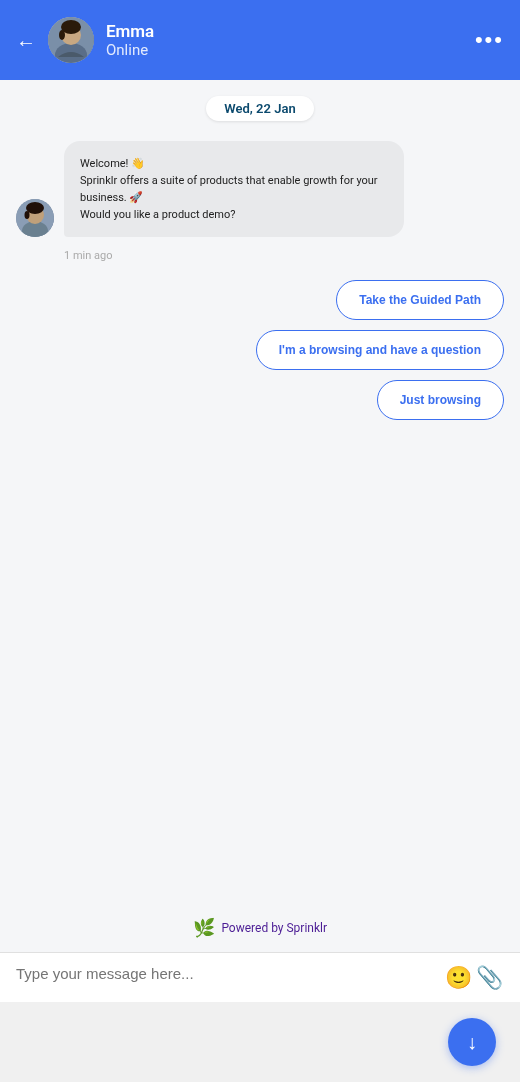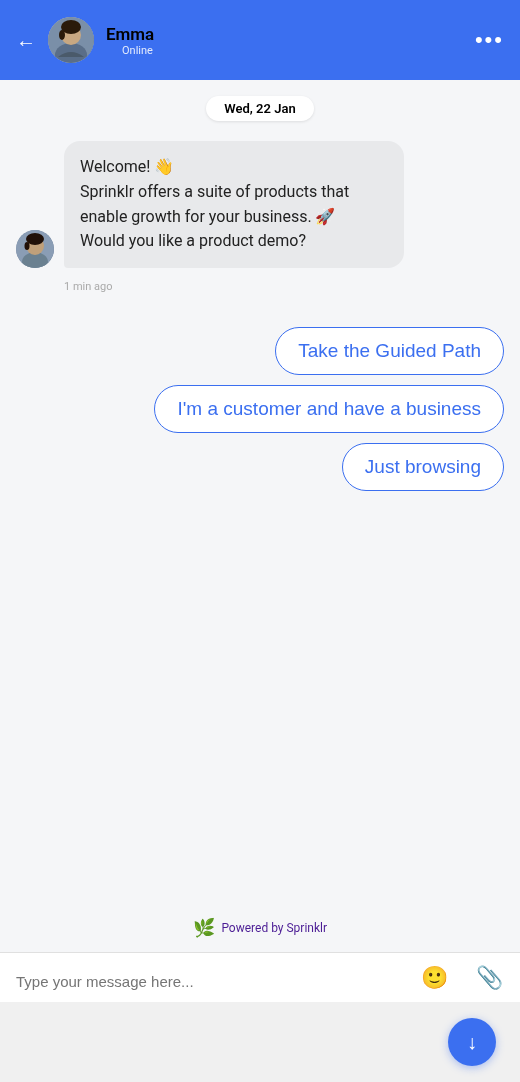--- a/index.html
+++ b/index.html
@@ -54,28 +54,27 @@
       justify-content: center;
       font-size: 20px;
       color: white;
       position: relative;
       overflow: hidden;
     }
     .header-info {
       flex: 1;
     }
     .header-name {
-      color: #000000;
+      color: #ffffff;
       font-size: 17px;
       font-weight: 600;
     }
     .header-status {
       color: rgba(255,255,255,0.85);
-      font-size: 11px;
-      margin-left: 16px;
+      font-size: 15px;
     }
     .more-btn {
       color: white;
       font-size: 22px;
       cursor: pointer;
       background: none;
       border: none;
       letter-spacing: 2px;
       display: flex;
       align-items: center;
@@ -92,21 +91,21 @@
     }
 
     
     .date-chip {
       align-self: center;
       background: white;
       border-radius: 20px;
       padding: 5px 18px;
       font-size: 13px;
       font-weight: 600;
-      color: #000000;
+      color: #0c4a6e;
       margin-bottom: 20px;
       box-shadow: 0 1px 3px rgba(0,0,0,0.1);
     }
 
     
     .message-row {
       display: flex;
       align-items: flex-end;
       margin-bottom: 8px;
     }
@@ -120,50 +119,50 @@
       display: flex;
       align-items: center;
       justify-content: center;
       overflow: hidden;
     }
     .bot-bubble {
       background: #e8e9eb;
       border-radius: 16px 16px 16px 4px;
       padding: 14px 16px;
       max-width: 340px;
-      font-size: 16px;
+      font-size: 11px;
       line-height: 1.55;
       color: #222;
     }
     .timestamp {
       font-size: 11px;
       color: #aaa;
       margin-top: 4px;
       margin-left: 48px;
-      margin-bottom: 28px;
+      margin-bottom: 12px;
     }
 
     
     .options-container {
       display: flex;
       flex-direction: column;
       align-items: flex-end;
       gap: 10px;
       margin-top: 6px;
       margin-bottom: 16px;
     }
     .option-btn {
       background: white;
       border: 1.5px solid #3B6FF0;
       border-radius: 24px;
       padding: 12px 22px;
-      font-size: 19px;
+      font-size: 12px;
       color: #3B6FF0;
       cursor: pointer;
-      font-weight: 400;
+      font-weight: 700;
       transition: background 0.15s;
       white-space: nowrap;
     }
 
     
     .powered-by {
       display: flex;
       align-items: center;
       justify-content: center;
       padding: 14px;
@@ -175,23 +174,23 @@
     }
     .powered-text {
       font-size: 12px;
       color: #4c1d95;
     }
 
     
     .input-bar {
       background: white;
       display: flex;
-      align-items: flex-end;
+      align-items: flex-start;
       padding: 12px 16px;
-      gap: 28px;
+      gap: 4px;
       border-top: 1px solid #e0e0e0;
       flex-shrink: 0;
     }
     .message-input {
       flex: 1;
       border: none;
       outline: none;
       font-size: 15px;
       color: #333;
       background: transparent;
@@ -283,21 +282,21 @@
       <span style="white-space: pre-line;">Welcome! 👋
 Sprinklr offers a suite of products that enable growth for your business. 🚀
 Would you like a product demo?</span>
     </div>
   </div>
 
   <div class="timestamp">1 min ago</div>
 
   <div class="options-container">
     <button class="option-btn">Take the Guided Path</button>
-    <button class="option-btn">I'm a customer and have a business</button>
+    <button class="option-btn">I'm a browsing and have a question</button>
     <button class="option-btn">Just browsing</button>
   </div>
 
 </div>
 
 <div class="powered-by">
   <span class="powered-logo">🌿</span>
   <span class="powered-text">Powered by Sprinklr</span>
 </div>
 

